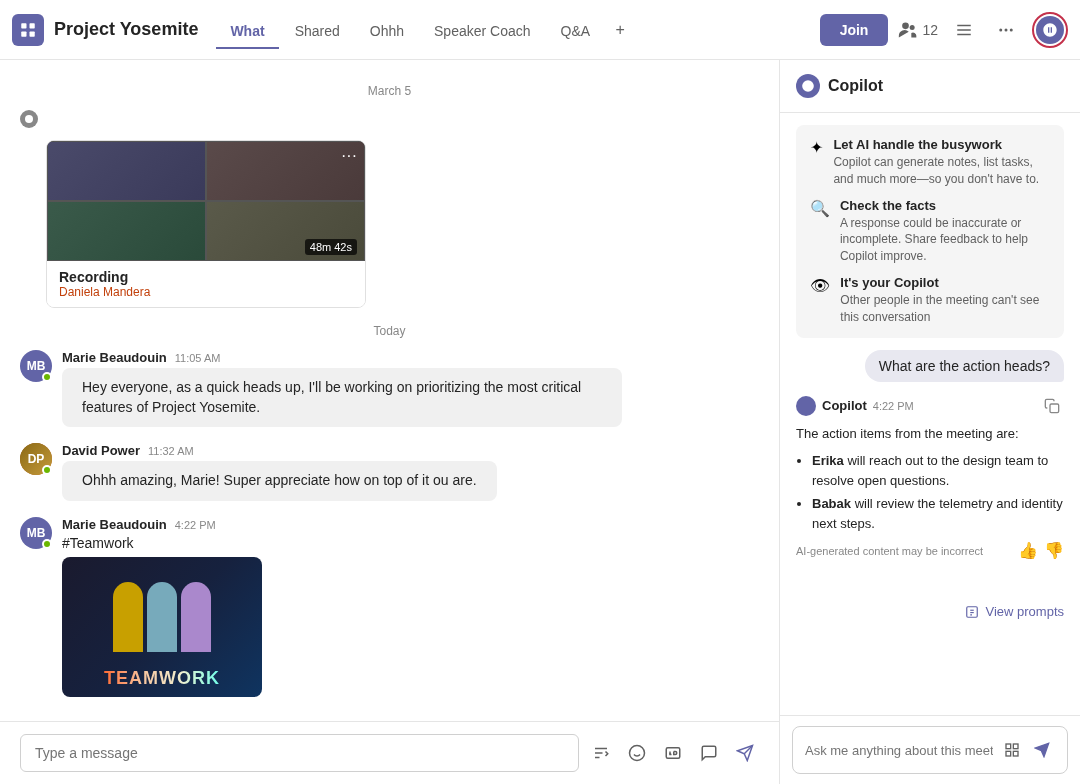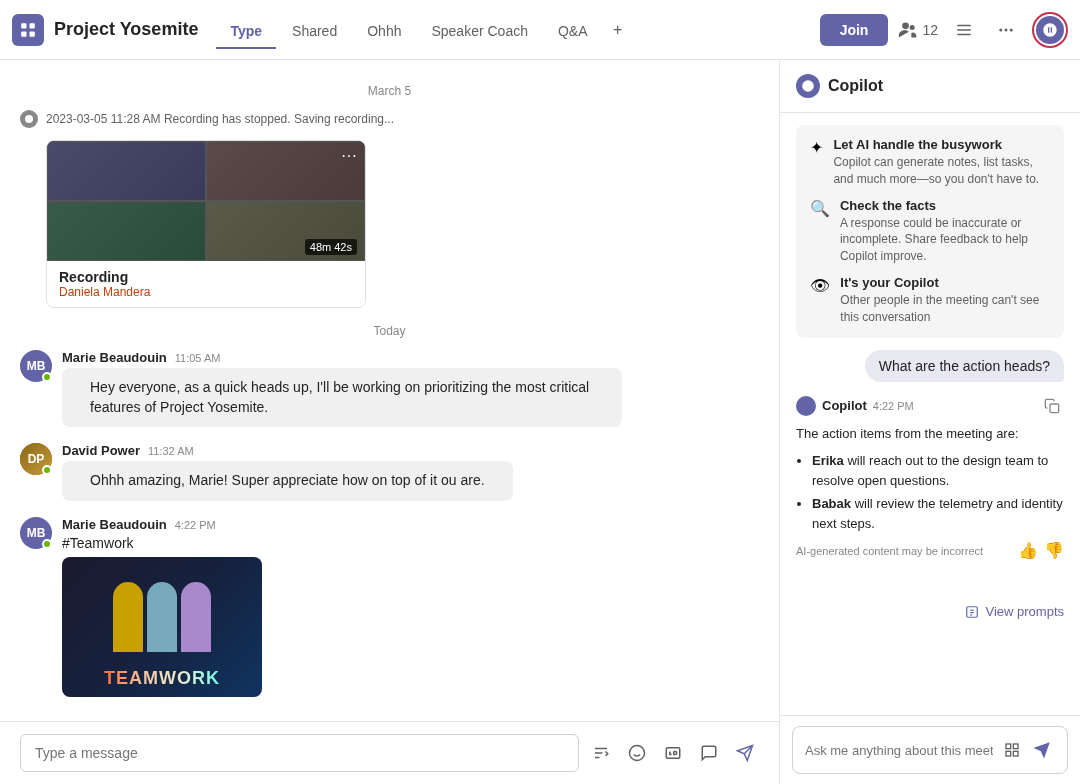--- a/index.html
+++ b/index.html
@@ -66,21 +66,21 @@
     .recording-author { font-size: 12px; color: #c2410c; }
 
     
     .msg-group { display: flex; align-items: flex-start; gap: 10px; margin-bottom: 16px; }
     .avatar { width: 32px; height: 32px; border-radius: 50%; display: flex; align-items: center; justify-content: center; font-size: 12px; font-weight: 600; color: white; flex-shrink: 0; position: relative; }
     .avatar .online-dot { position: absolute; bottom: 0; right: 0; width: 10px; height: 10px; border-radius: 50%; background: #6bb700; border: 2px solid white; }
     .msg-content { flex: 1; }
     .msg-header { display: flex; align-items: baseline; gap: 8px; margin-bottom: 3px; }
     .msg-author { font-size: 13px; font-weight: 600; color: #242424; }
     .msg-time { font-size: 11px; color: #888; }
-    .msg-bubble { background: #f0f0f0; border-radius: 8px; padding: 10px 28px; display: inline-block; font-size: 14px; color: #242424; max-width: 560px; line-height: 1.4; }
+    .msg-bubble { background: #f0f0f0; border-radius: 8px; padding: 10px 20px; display: inline-block; font-size: 14px; color: #242424; max-width: 560px; line-height: 1.4; }
     .hashtag { font-size: 14px; color: #242424; margin-bottom: 6px; }
     .gif-image {
       width: 200px; height: 140px; border-radius: 8px; overflow: hidden;
       background: linear-gradient(135deg, #1a1a2e, #16213e, #0f3460);
       display: flex; align-items: flex-end; justify-content: center; padding-bottom: 8px;
       position: relative;
     }
     .gif-people {
       position: absolute; top: 10px; left: 0; right: 0; bottom: 30px;
       display: flex; align-items: center; justify-content: center; gap: 4px;
@@ -153,21 +153,21 @@
     <div class="app-icon">
       <svg viewBox="0 0 24 24" fill="white" xmlns="http://www.w3.org/2000/svg">
         <rect x="3" y="3" width="7" height="7" rx="1"></rect>
         <rect x="14" y="3" width="7" height="7" rx="1"></rect>
         <rect x="3" y="14" width="7" height="7" rx="1"></rect>
         <rect x="14" y="14" width="7" height="7" rx="1"></rect>
       </svg>
     </div>
     <span class="meeting-title">Project Yosemite</span>
     <div class="nav-tabs">
-      <a class="nav-tab active">Type</a>
+      <a class="nav-tab active">What</a>
       <a class="nav-tab">Shared</a>
       <a class="nav-tab">Ohhh</a>
       <a class="nav-tab">Speaker Coach</a>
       <a class="nav-tab">Q&amp;A</a>
       <div class="nav-add">
         <span>+</span>
       </div>
     </div>
   </div>
   <div class="nav-right">
@@ -211,23 +211,20 @@
     <div class="chat-messages">
 
       <div class="date-divider">March 5</div>
 
       <div class="recording-system">
         <div class="rec-icon">
           <svg width="10" height="10" viewBox="0 0 10 10">
               <circle cx="5" cy="5" r="4" fill="white"></circle>
             </svg>
         </div>
-        <span class="system-text">
-          <span>2023-03-05 11:28 AM</span>&nbsp;<span>Recording has stopped. Saving recording...</span>
-        </span>
       </div>
 
       <div class="recording-card">
         <div class="recording-thumb">
           <div class="thumb-grid">
             <div class="thumb-cell"></div>
             <div class="thumb-cell"></div>
             <div class="thumb-cell"></div>
             <div class="thumb-cell"></div>
           </div>

